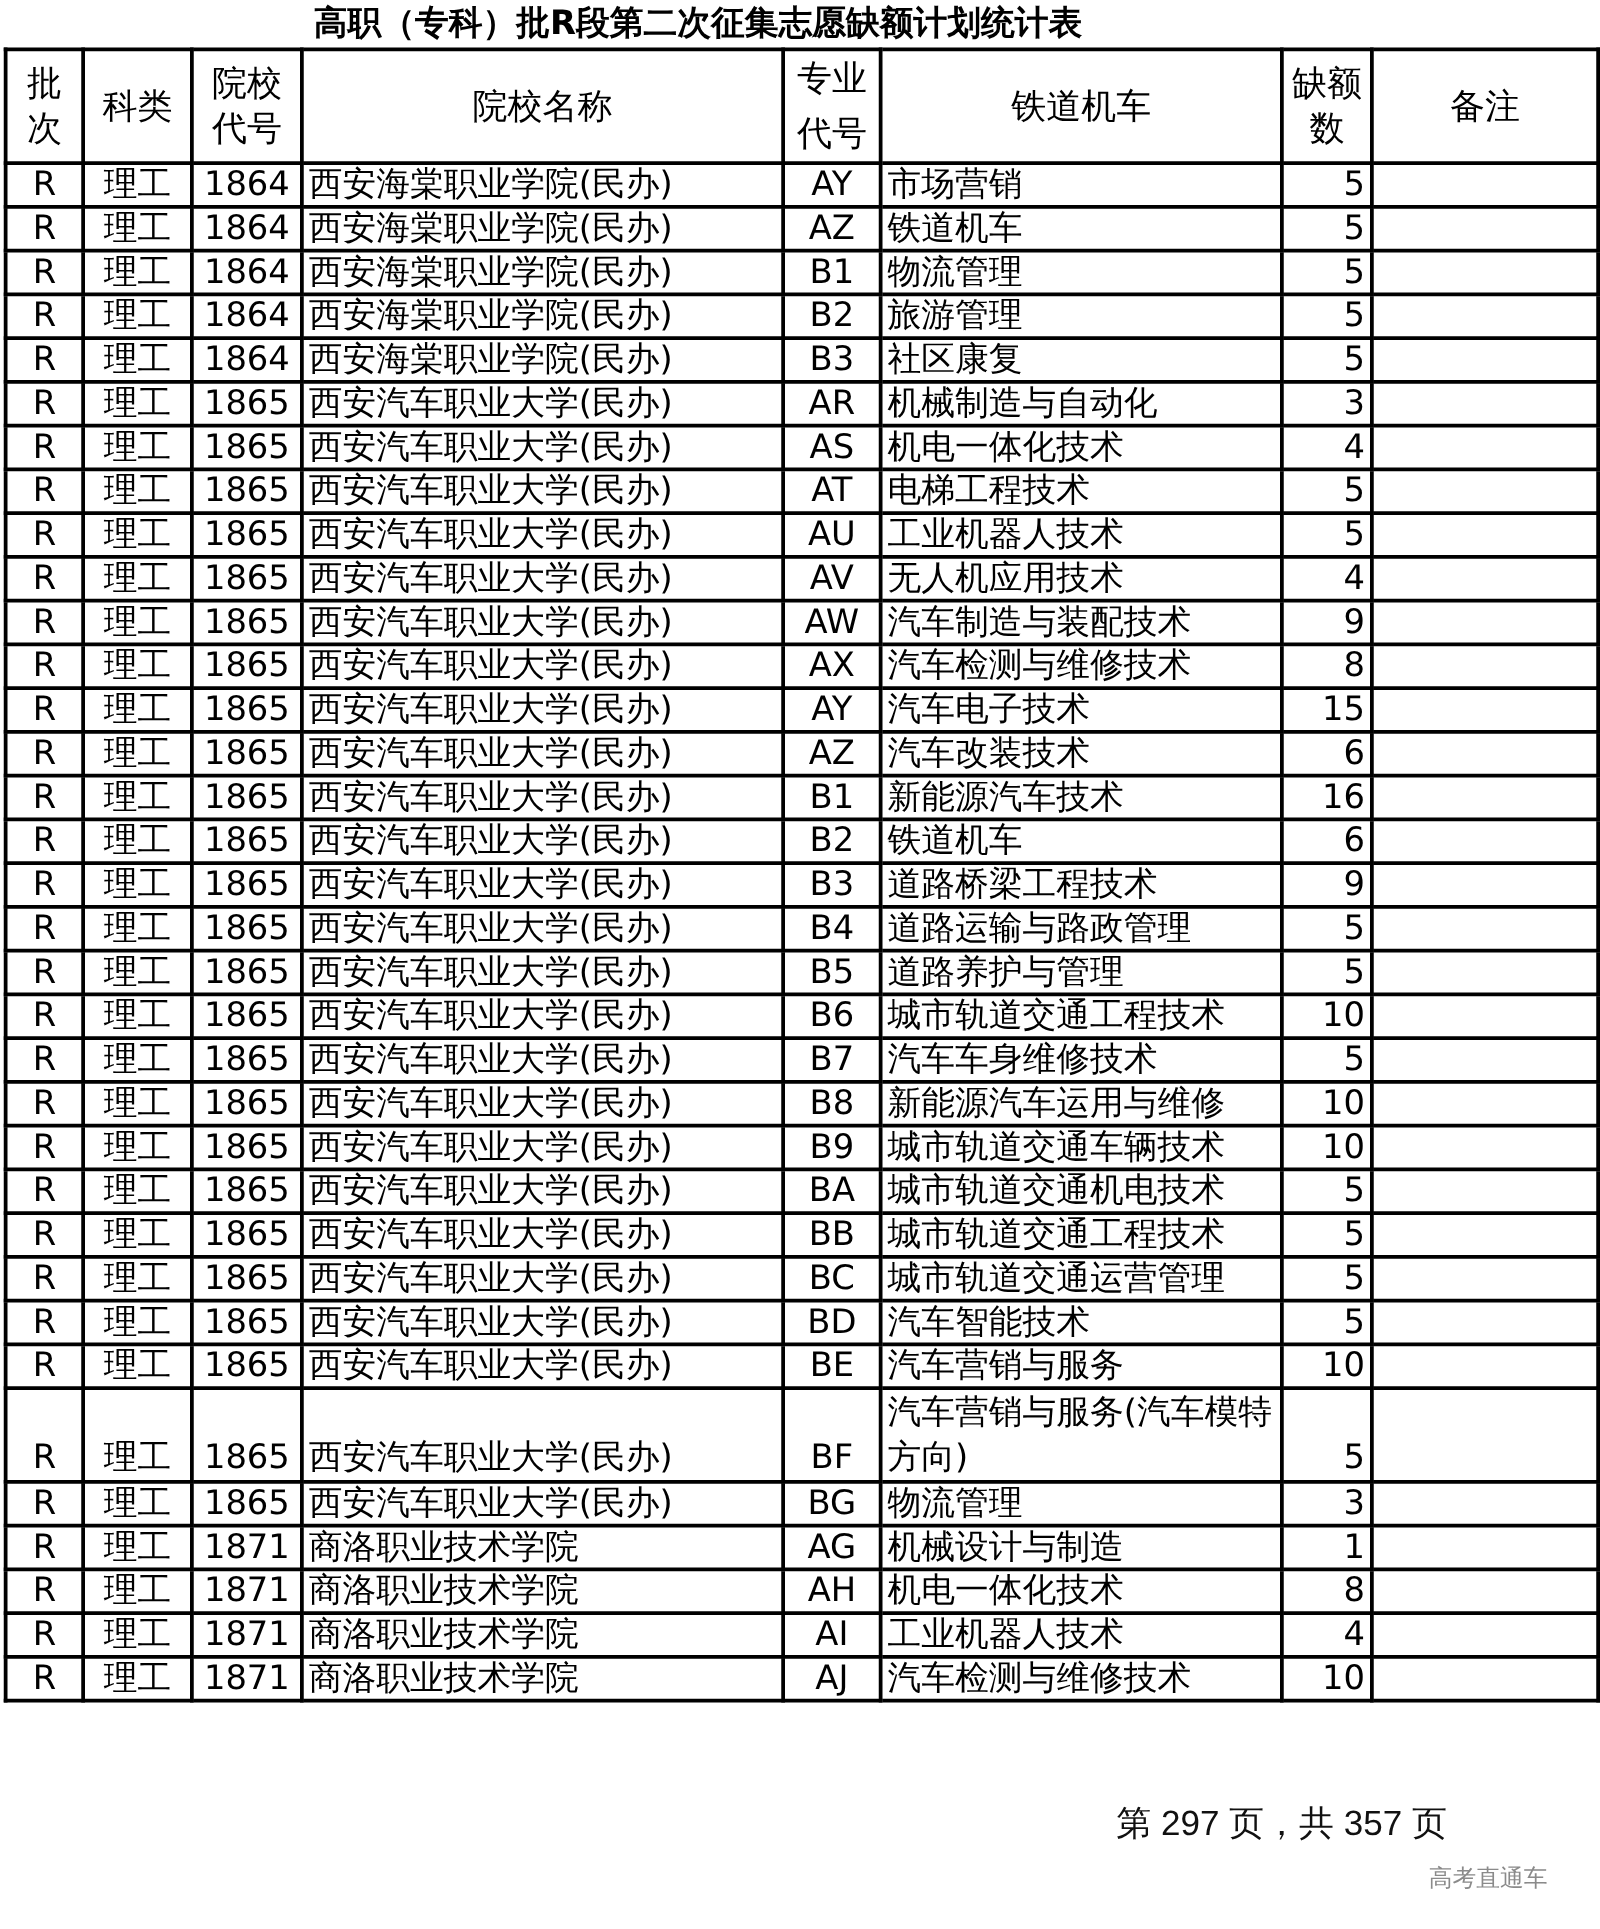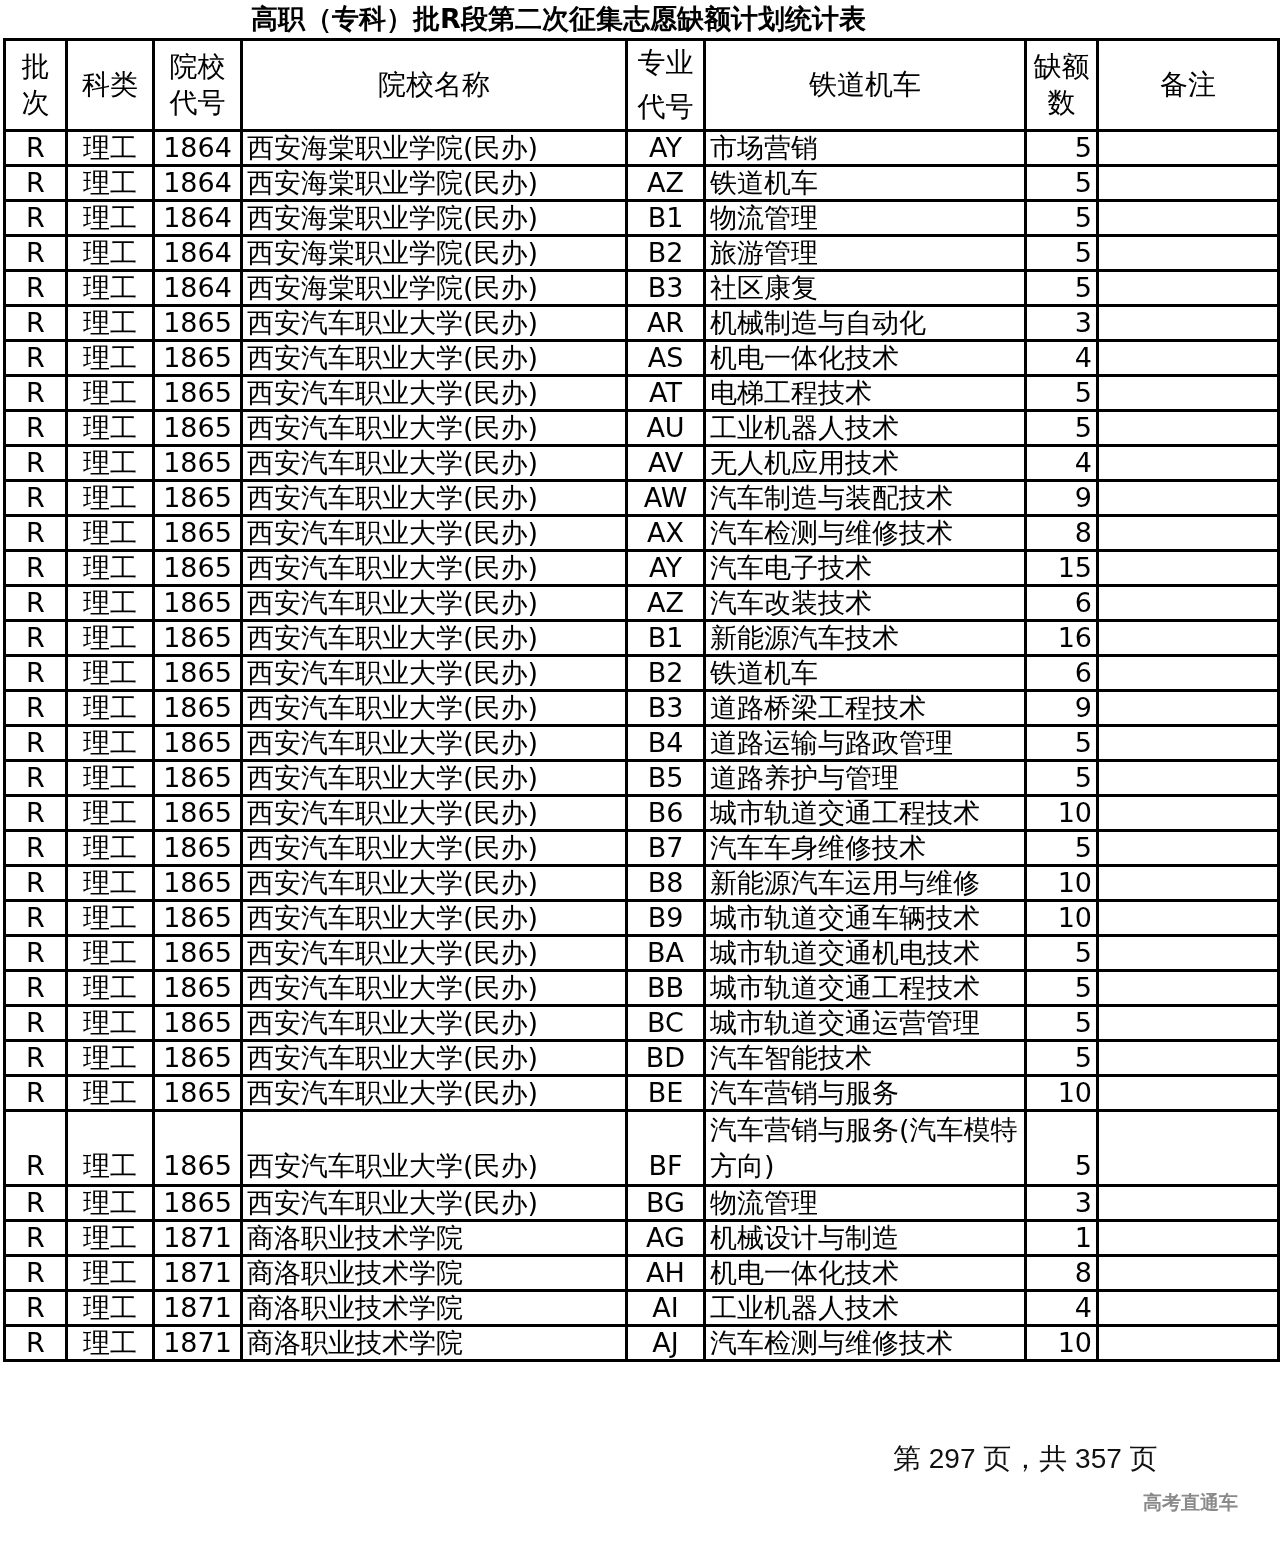--- a/index.html
+++ b/index.html
@@ -12,21 +12,21 @@
   table.main th { font-weight:normal; font-size:28px; line-height:34px; height:70px; }
   table.main td { font-size:27px; height:32px; line-height:32px; }
   .c { text-align:center; }
   .l { text-align:left; padding-left:4px !important; }
   .r { text-align:right; padding-right:4px !important; }
   td.tall { height:70px !important; vertical-align:bottom; line-height:36px !important; }
   td.tall.wrap { white-space:normal; line-height:36px !important;margin-top:44px; }
   .footer-page { position:absolute; left:893px; top:1440px; font-size:28px; color:#111;
                  font-family:"Liberation Sans",sans-serif; }
   .watermark { position:absolute; left:1143px; top:1490px; font-size:19px; color:#8a8a8a;
-               font-family:"DejaVu Sans",sans-serif;font-weight:bold; }
+               font-family:"DejaVu Sans",sans-serif; }
 </style>
 </head>
 <body>
 
 <div class="title">高职（专科）批R段第二次征集志愿缺额计划统计表</div>
 
 <table class="main">
   <colgroup>
     <col style="width:62px">
     <col style="width:87px">

